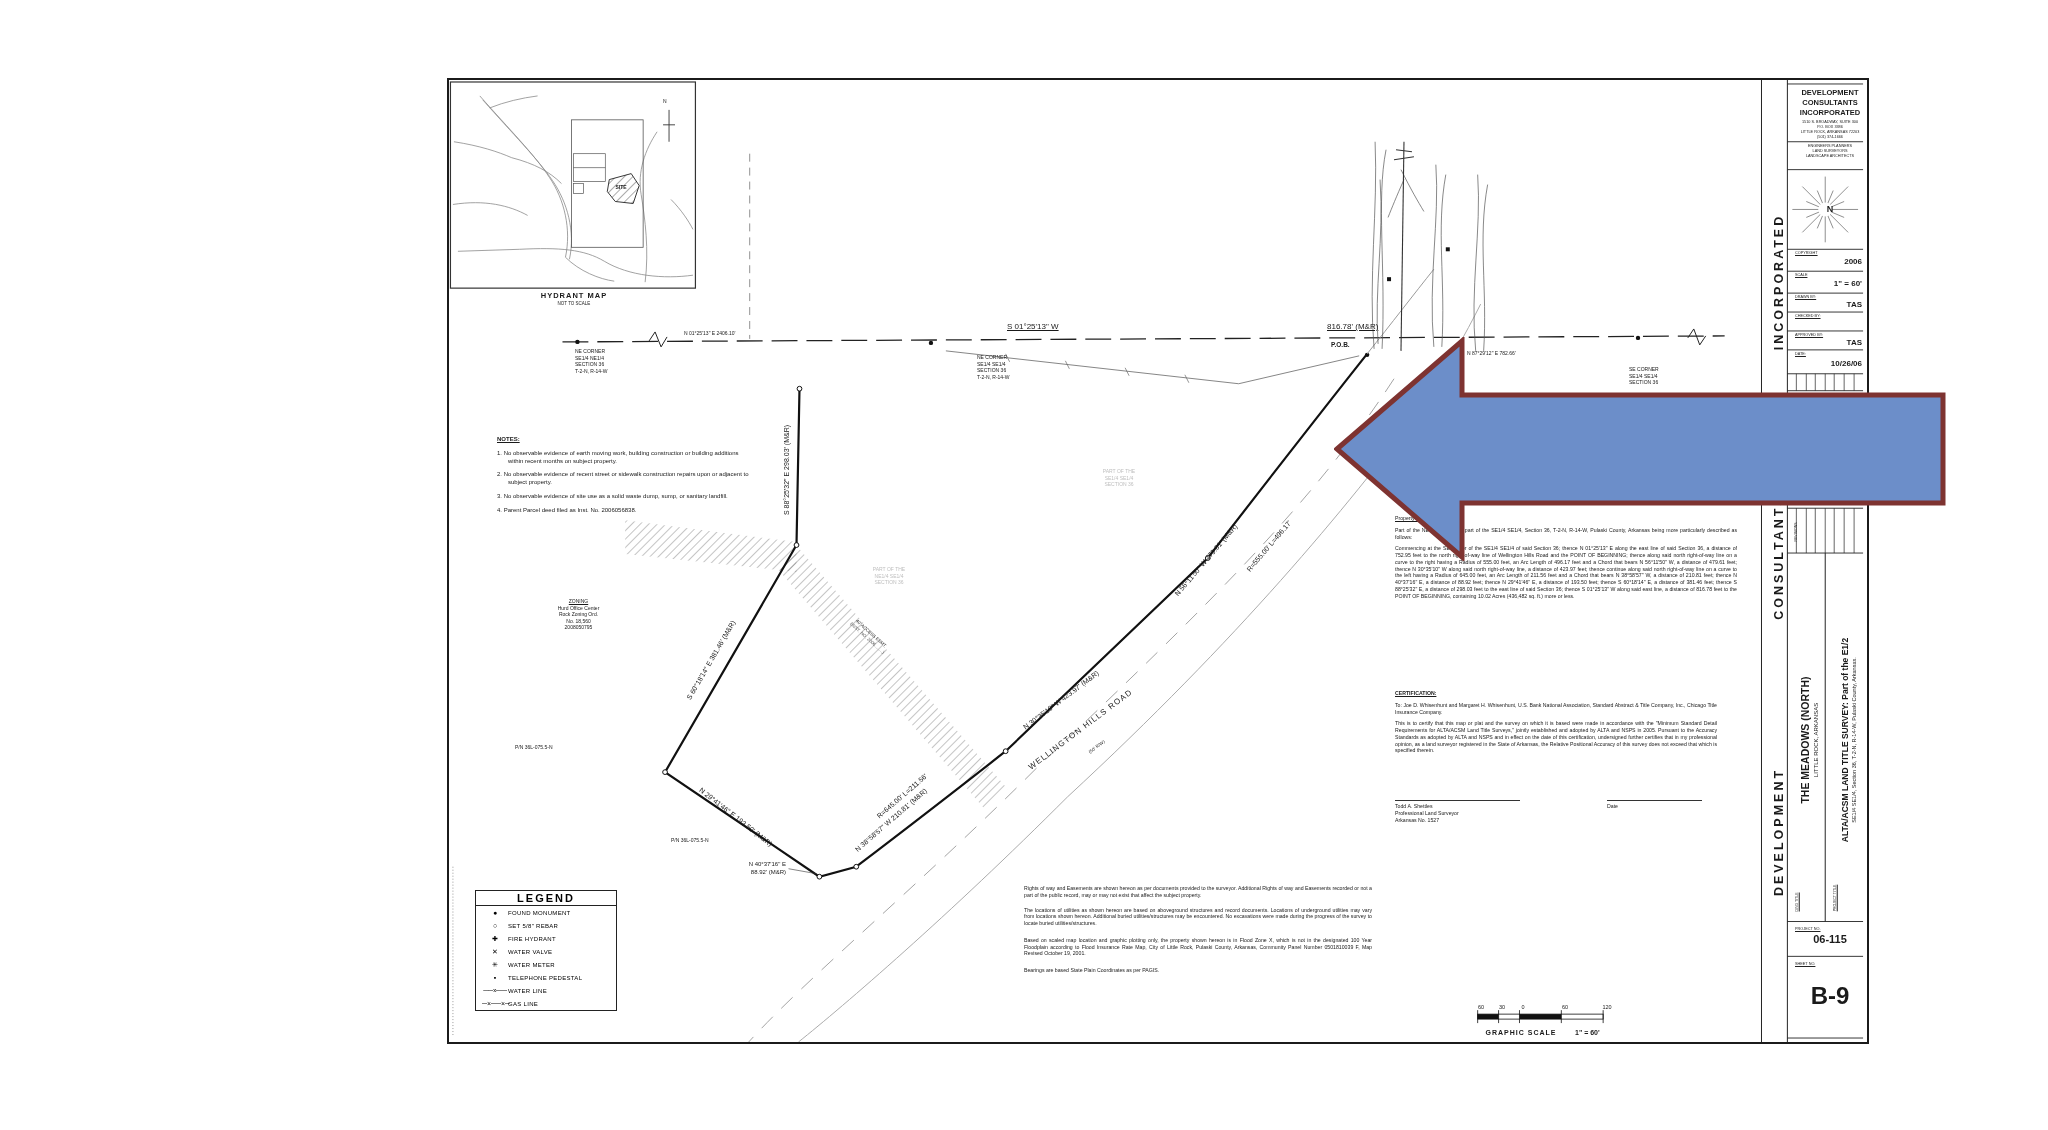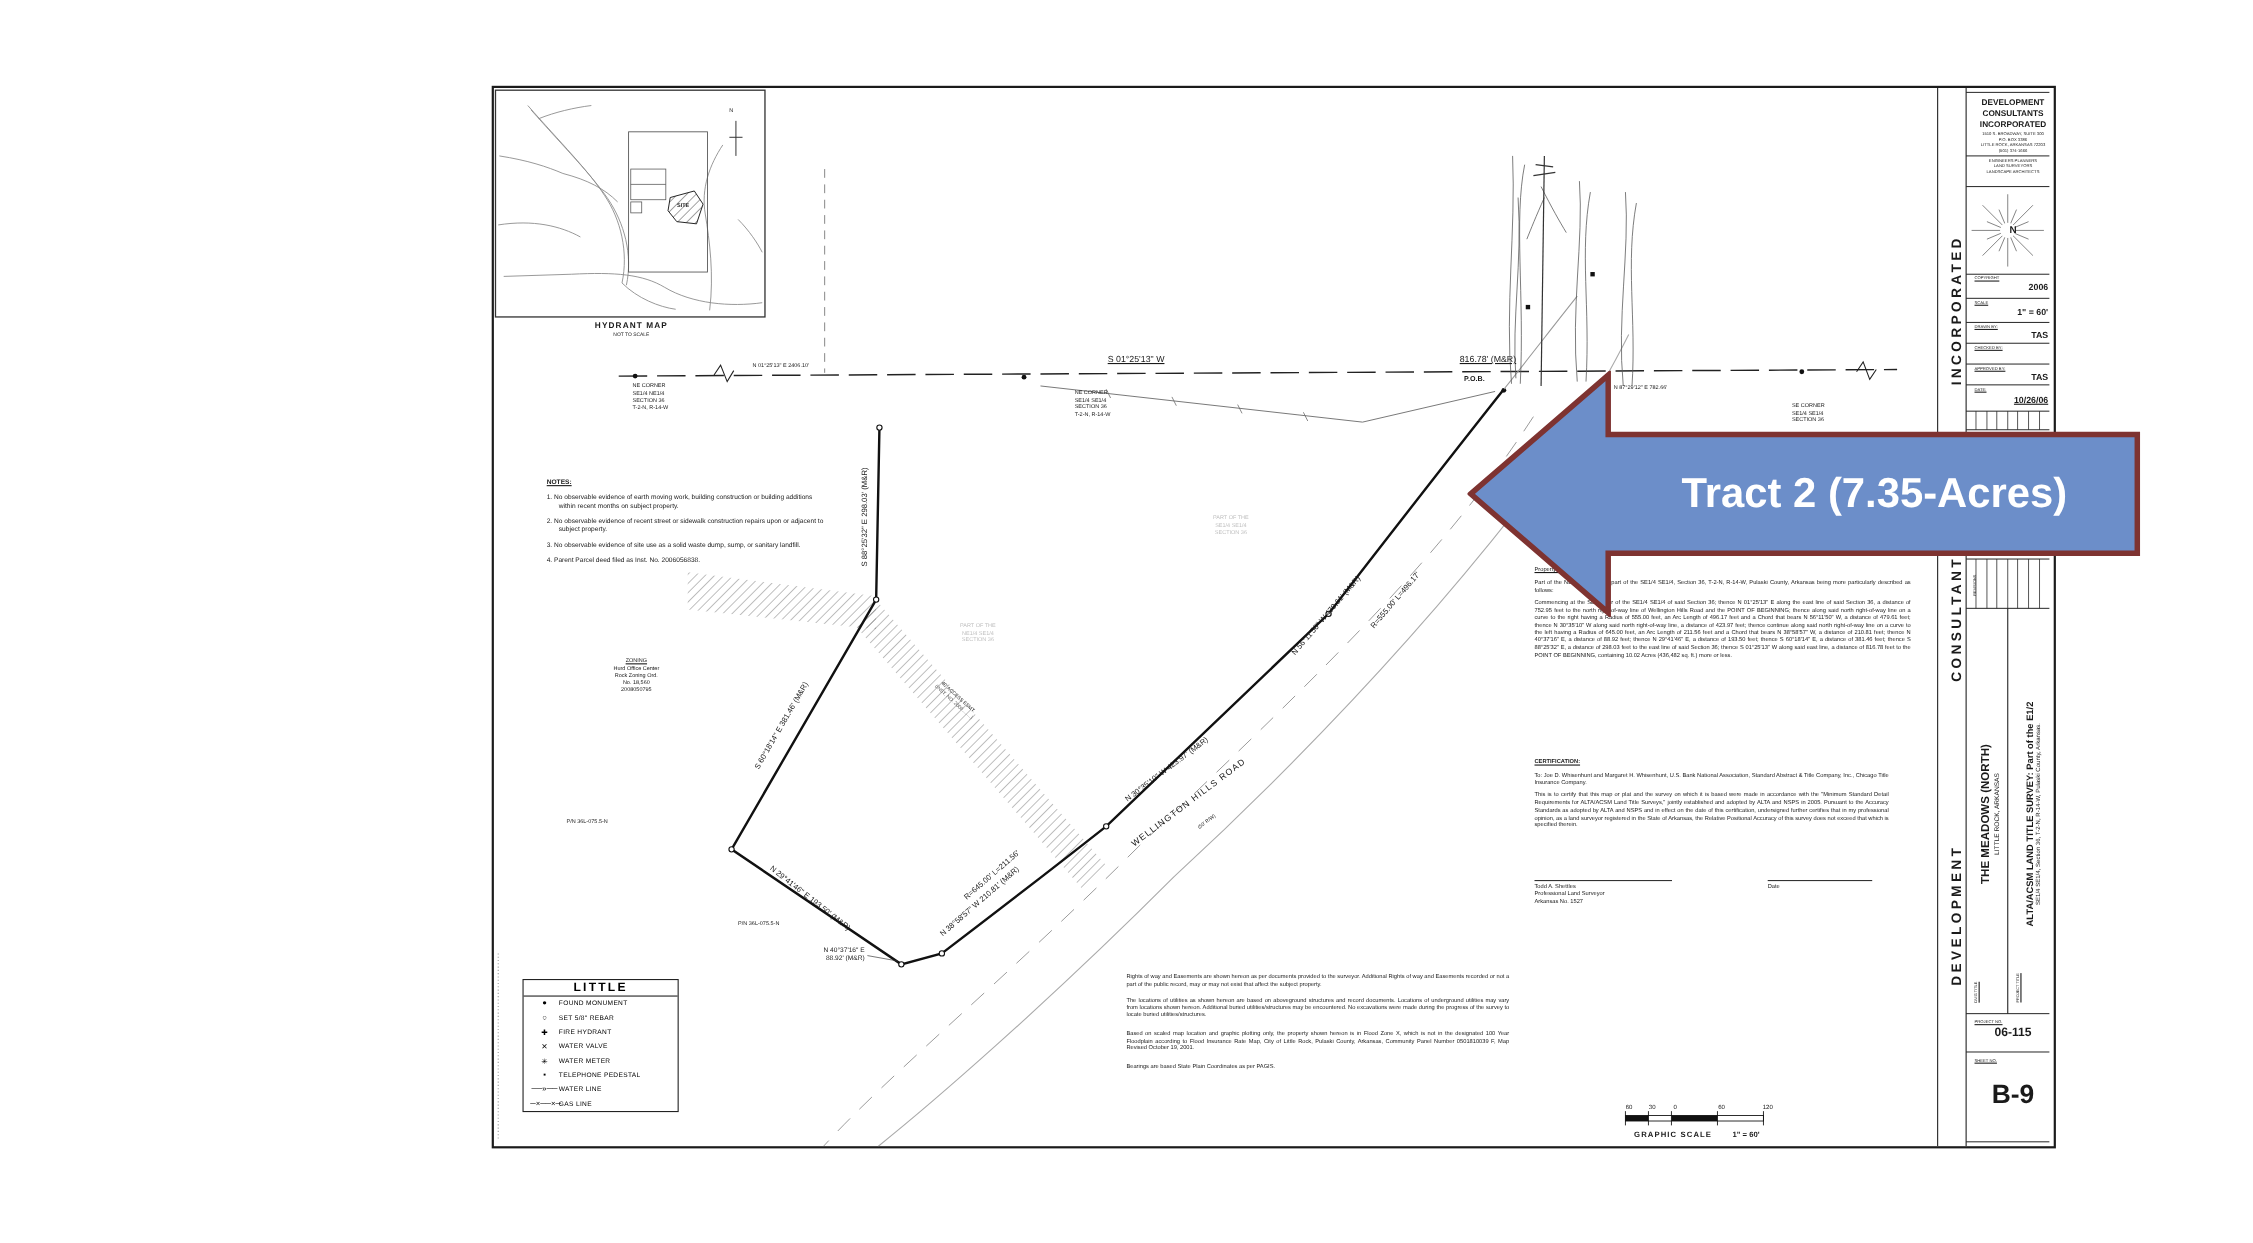--- a/index.html
+++ b/index.html
@@ -249,21 +249,21 @@
         <div>SE1/4 SE1/4</div>
         <div>SECTION 36</div>
     </div>
     <div class="lbl t5 c ghost" style="left:400px;top:486px;width:80px;">
       <div>PART OF THE</div>
         <div>NE1/4 SE1/4</div>
         <div>SECTION 36</div>
     </div>
 
     <div class="legend">
-      <div class="hd">LITTLE</div>
+      <div class="hd">LEGEND</div>
       <div class="lrow">
         <span class="lsym">●</span>
         <span class="llab">FOUND MONUMENT</span>
         </div>
       <div class="lrow">
         <span class="lsym">○</span>
         <span class="llab">SET 5/8" REBAR</span>
         </div>
       <div class="lrow">
         <span class="lsym">✚</span>
@@ -347,21 +347,21 @@
     <div class="lbl t8 b r" style="left:1343px;top:177px;width:70px;text-align:right;">2006</div>
     <div class="lbl rowlabel" style="left:1346px;top:193px;">SCALE</div>
     <div class="lbl t8 b r" style="left:1343px;top:199px;width:70px;">1" = 60'</div>
     <div class="lbl rowlabel" style="left:1346px;top:215px;">DRAWN BY:</div>
     <div class="lbl t8 b r" style="left:1343px;top:220px;width:70px;">TAS</div>
     <div class="lbl rowlabel" style="left:1346px;top:234px;">CHECKED BY:</div>
     <div class="lbl t8 b r" style="left:1343px;top:239px;width:70px;"></div>
     <div class="lbl rowlabel" style="left:1346px;top:253px;">APPROVED BY:</div>
     <div class="lbl t8 b r" style="left:1343px;top:258px;width:70px;">TAS</div>
     <div class="lbl rowlabel" style="left:1346px;top:272px;">DATE:</div>
-    <div class="lbl t8 b r" style="left:1343px;top:279px;width:70px;text-decoration:underline;">10/26/06</div>
+    <div class="lbl t8 b r" style="left:1343px;top:279px;width:70px;">10/26/06</div>
 
     <div class="lbl t35 ctr" style="--r:-90deg;left:1347px;top:452px;">REVISIONS</div>
 
     <div class="lbl ctr c" style="--r:-90deg;left:1361px;top:660px;width:360px;">
       <div class="t105 b">THE MEADOWS (NORTH)</div>
       <div class="t6">LITTLE ROCK, ARKANSAS</div>
     </div>
     <div class="lbl ctr c" style="--r:-90deg;left:1400px;top:660px;width:360px;">
       <div class="t85 b">ALTA/ACSM LAND TITLE SURVEY: Part of the E1/2</div>
       <div class="t55">SE1/4 SE1/4, Section 36, T-2-N, R-14-W, Pulaski County, Arkansas.</div>
@@ -373,16 +373,15 @@
     <div class="lbl t11 b c" style="left:1343px;top:852px;width:76px;">06-115</div>
     <div class="lbl rowlabel" style="left:1346px;top:882px;">SHEET NO.</div>
     <div class="lbl t24 b c" style="left:1343px;top:900px;width:76px;">B-9</div>
   </div>
 
 
   <div class="annot" style="left:1334px;top:337px;width:614px;height:224px;">
     <svg width="614" height="224" viewBox="0 0 614 224">
       <polygon points="3,112 128,4 128,58 609,58 609,166 128,166 128,220" stroke-width="5" stroke-linejoin="miter" fill="#6c8ec9" stroke="#7e3331"></polygon>
     </svg>
-    <div class="atext" style="left:140px;top:84px;width:460px;height:56px;line-height:56px;font-size:38px;">Tract 2 (7.35-Acres)</div>
   </div>
 
 </div>
 
 </body></html>

